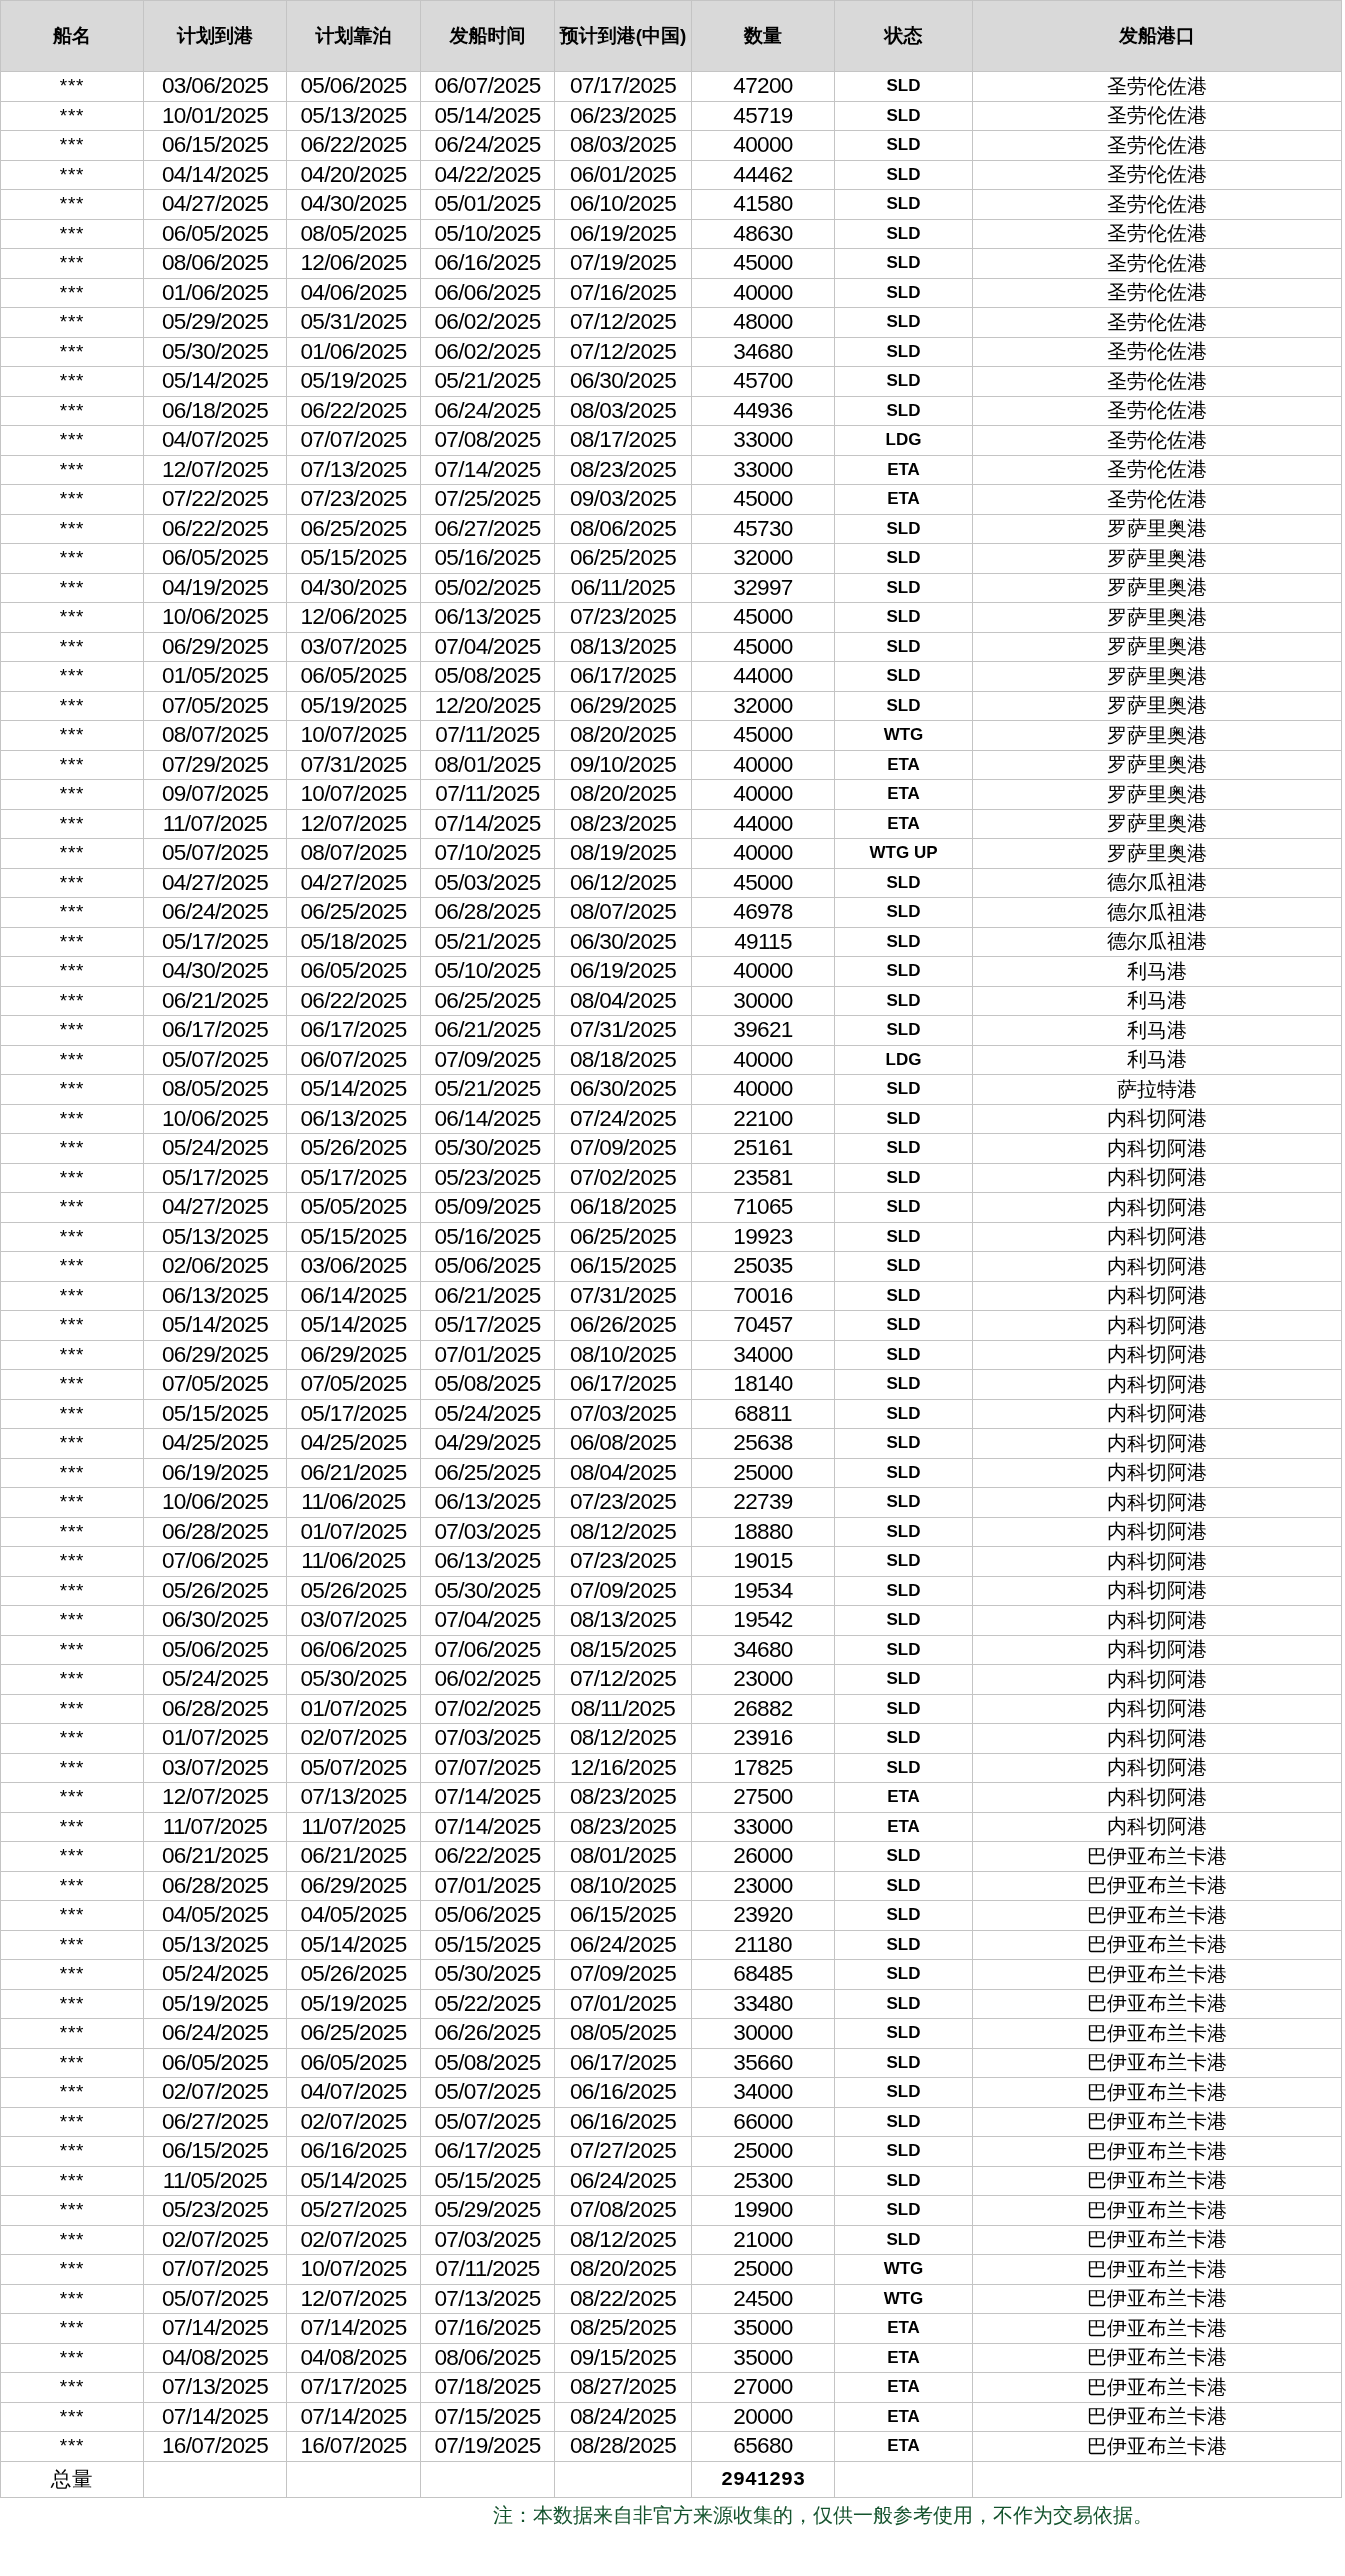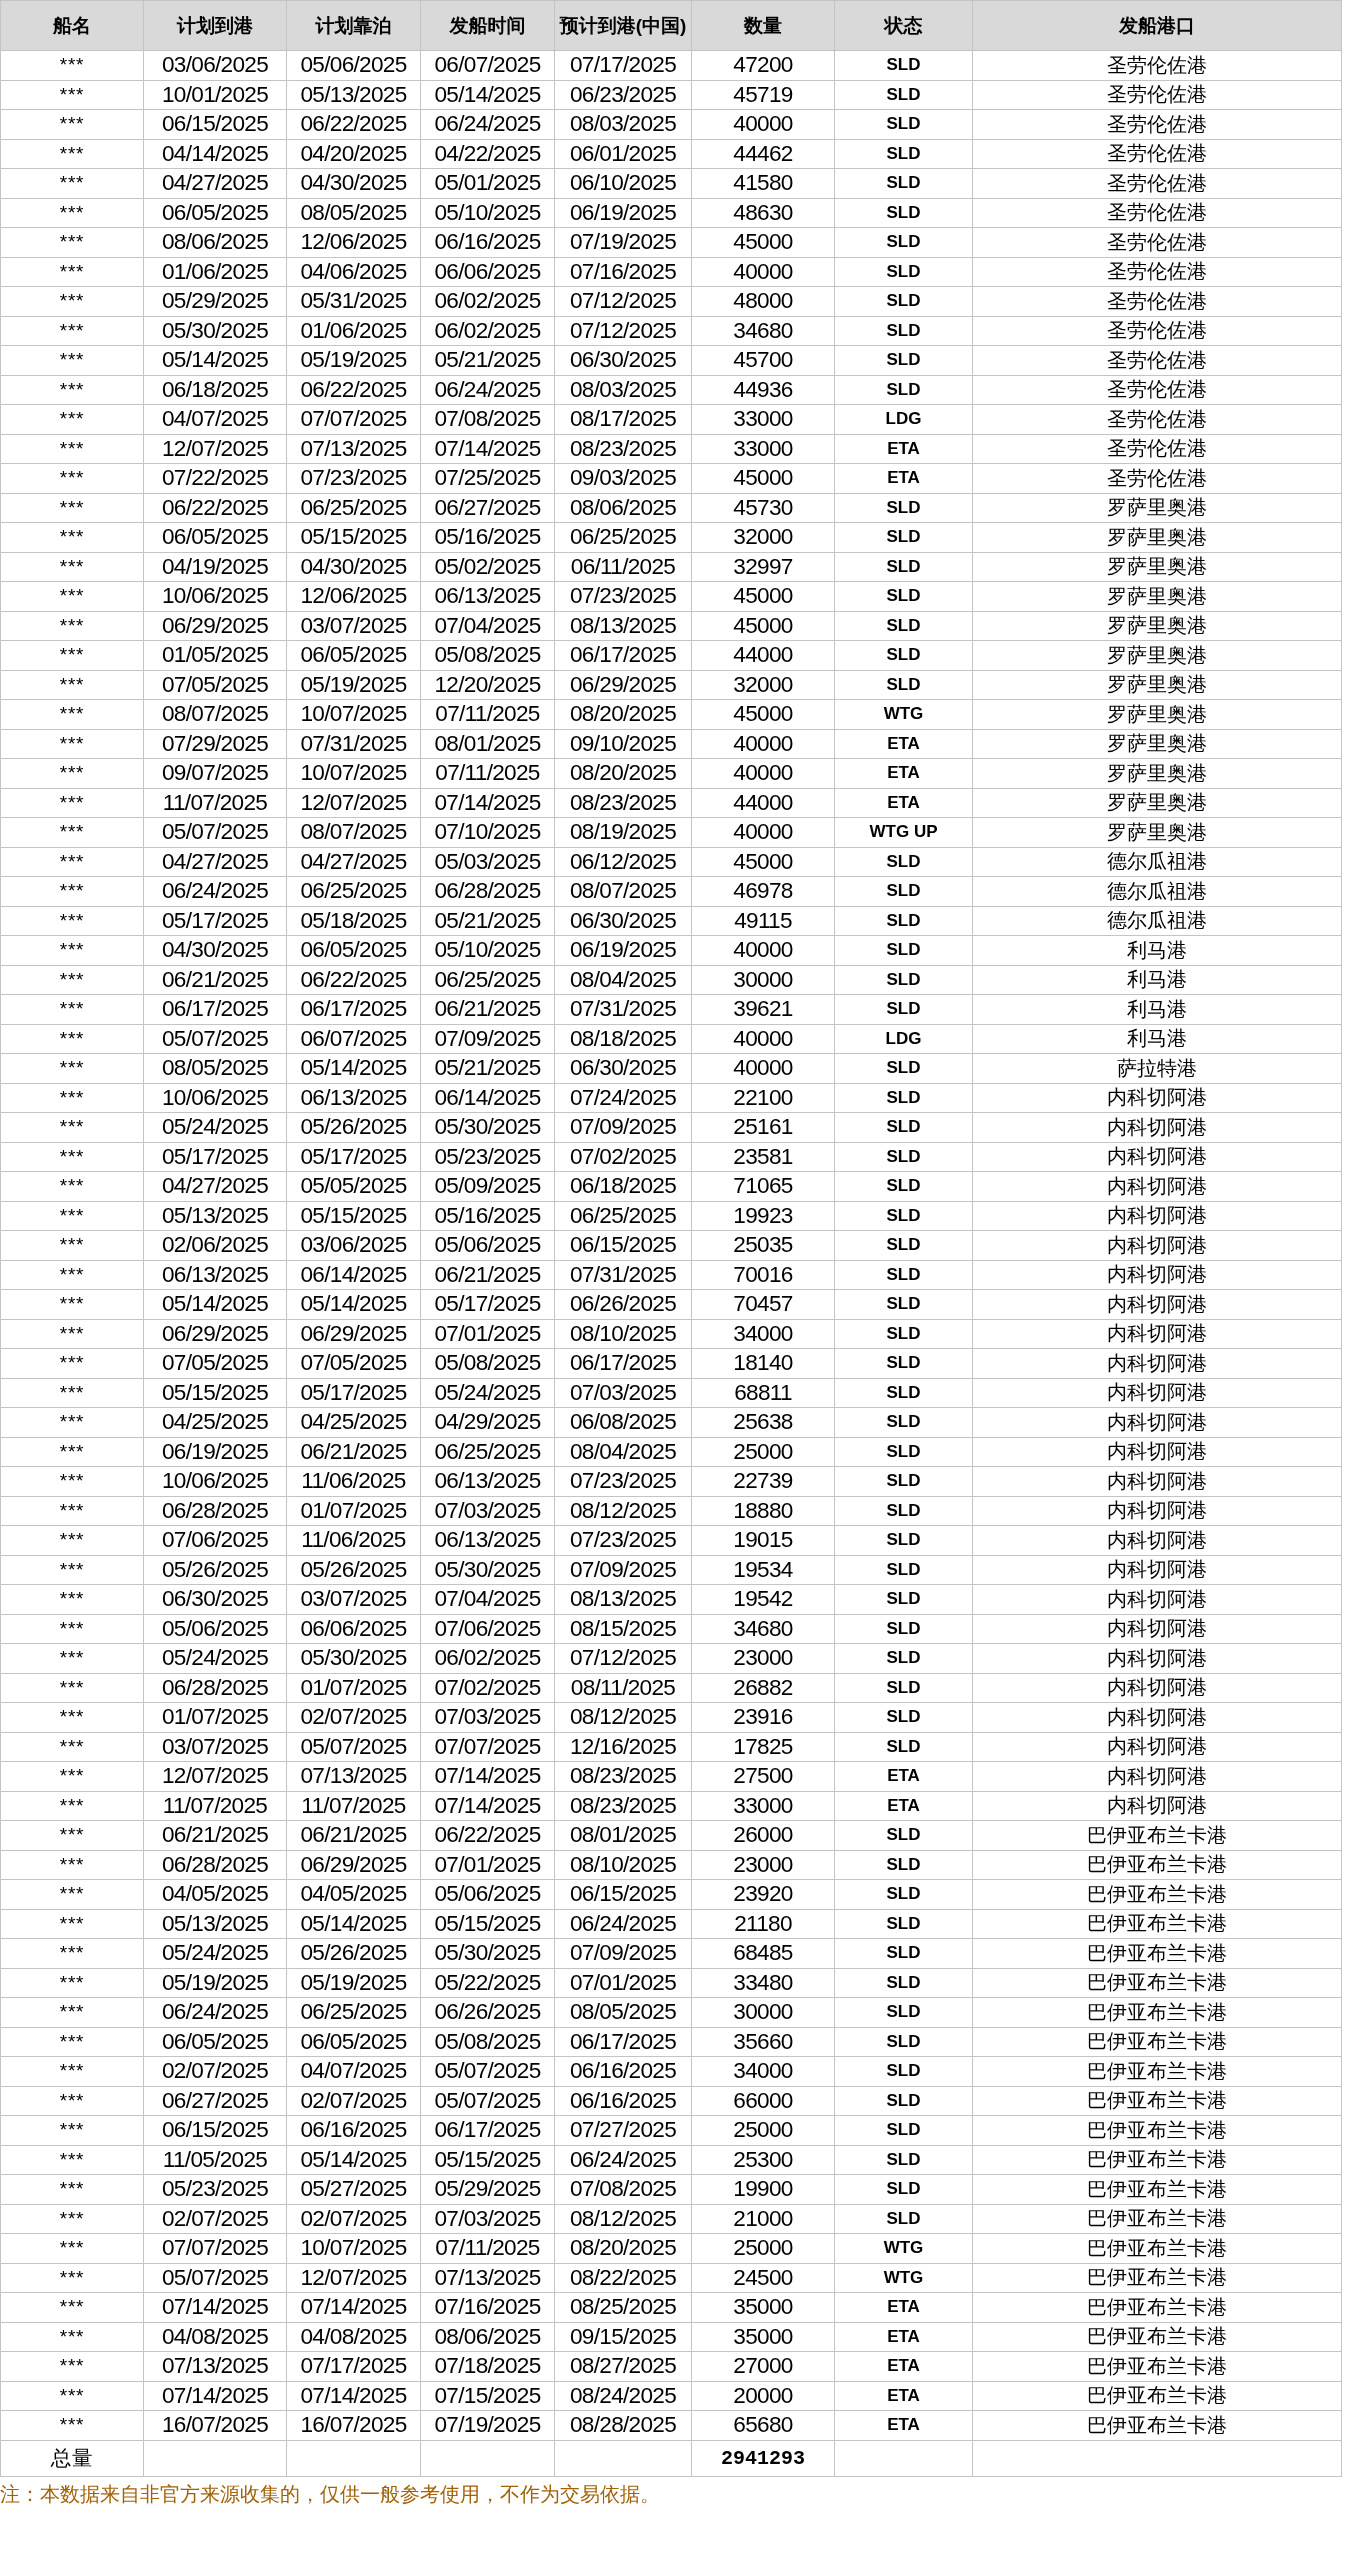--- a/index.html
+++ b/index.html
@@ -19,21 +19,21 @@
   }
   table.sheet{
     border-collapse:collapse;table-layout:fixed;
     width:1340px;margin:0;
   }
   .sheet th,.sheet td{
     border:0.7px solid var(--grid);
     padding:0;text-align:center;vertical-align:middle;
     white-space:nowrap;overflow:hidden;
   }
-  .sheet thead tr{height:50px;}
+  .sheet thead tr{height:71px;}
   .sheet thead th{
     background:var(--header-bg);
     font-weight:bold;font-size:19px;
   }
   .sheet tbody tr{height:29.5px;}
   
   .sheet td:nth-child(1){font-size:19px;letter-spacing:0.7px;}
   .sheet td:nth-child(2),
   .sheet td:nth-child(3),
   .sheet td:nth-child(4),
@@ -41,21 +41,21 @@
   .sheet td:nth-child(6){font-size:22.6px;letter-spacing:-0.7px;}
   .sheet td:nth-child(7){font-size:17px;font-weight:600;letter-spacing:0;}
   .sheet td:nth-child(8){font-size:20px;}
   .sheet tr.total-row{height:36px;}
   .sheet tr.total-row td{font-size:20.6px;margin-top:44px;}
   .sheet tr.total-row td.total-qty{
     font-weight:bold;font-size:20px;letter-spacing:0;font-family:Liberation Mono, monospace;
   }
   .footnote{
     width:1153px;margin-top:4.1px;
-    text-align:left;font-size:20px;color:#a16207;
+    text-align:right;font-size:20px;color:#14532d;
   }
 </style>
 </head>
 <body>
 
 <div class="page">
 
   <table class="sheet">
     <colgroup>
       <col style="width:143px">

